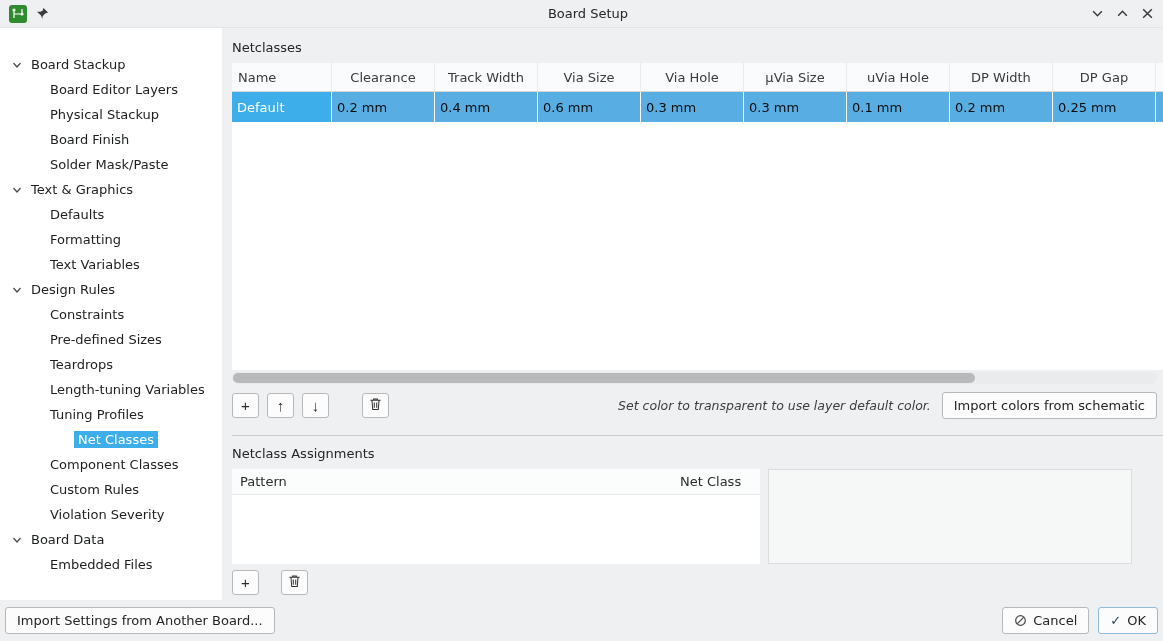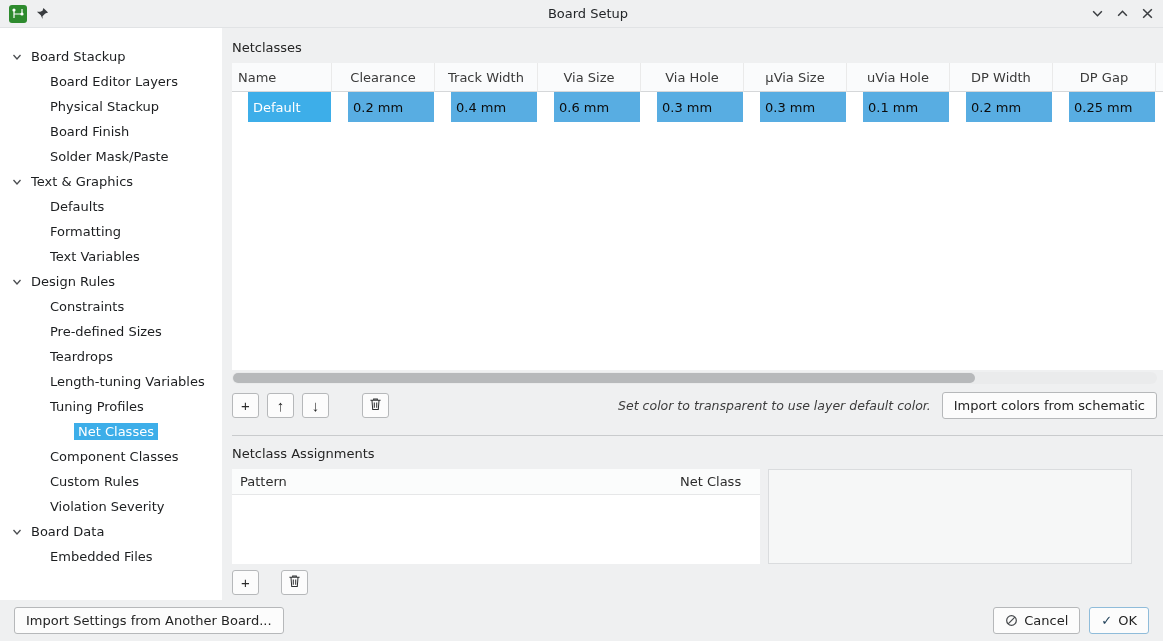--- a/index.html
+++ b/index.html
@@ -12,38 +12,38 @@
   .titlebar { flex:0 0 28px; display:flex; align-items:center; padding:0 9px; background:var(--window-bg,#eff0f1); border-bottom:1px solid #e1e3e5; position:relative; }
   .app-icon { width:18px; height:18px; display:flex; }
   .pin-icon { margin-left:9px; display:flex; }
   .title { position:absolute; left:13px; right:0; text-align:center; color:#232629; pointer-events:none; }
   .win-controls { margin-left:auto; display:flex; gap:12px; z-index:1; }
   .win-controls span { display:flex; align-items:center; }
 
   
   .body { flex:1 1 auto; display:flex; min-height:0; }
 
-  .sidebar { flex:0 0 222px; background:#ffffff; padding-top:16px; overflow:hidden; }
+  .sidebar { flex:0 0 222px; background:#ffffff; padding-top:24px; overflow:hidden; }
   .tree-section { display:flex; align-items:center; height:25px; padding-left:10px; }
   .expander { width:14px; height:14px; margin-right:7px; display:flex; align-items:center; justify-content:center; }
   .sec-label { color:#1c1e20; }
   .tree-item { height:25px; display:flex; align-items:center; padding-left:46px; }
   .tree-item span { padding:1px 4px; color:#1c1e20; }
   .tree-item.selected span { background:var(--accent,#3daee9); color:#ffffff;margin-left:28px; }
 
   .main { flex:1 1 auto; display:flex; flex-direction:column; padding:12px 0 0 10px; min-width:0; }
   .section-label { color:#252525; margin-bottom:8px; }
 
   
   .nc-table { width:931px; height:307px; background:#ffffff; overflow:hidden; }
   .nc-grid { display:grid; grid-template-columns:100px repeat(8,103px) 1fr; }
   .nch { height:29px; background:#fafbfc; border-bottom:1px solid #d5d7d9; border-right:1px solid #eaeaea; display:flex; align-items:center; justify-content:center; color:#3a3a3a; }
   .nch.first { justify-content:flex-start; padding-left:6px; }
   .nch.pad { border-right:none; }
-  .ncc { height:30px; display:flex; align-items:center; padding-left:5px; border-right:1px solid #ffffff; background:var(--row-selected,#58ade2); color:#0c0c0c;margin-left:16px; }
+  .ncc { height:30px; display:flex; align-items:center; padding-left:5px; border-right:1px solid #ffffff; background:var(--row-selected,#58ade2); color:#0c0c0c; }
   .ncc.name { background:var(--accent,#3daee9); color:#ffffff; }
   .ncc.pad { padding-left:0; border-right:none; }
 
   
   .hscrollbar { width:925px; height:12px; margin-top:2px; background:#eaebec; border-radius:6px; position:relative; }
   .hscrollbar .thumb { position:absolute; left:1px; top:1px; height:10px; width:742px; background:#b7b9bb; border-radius:5px; }
 
   
   .nc-toolbar { width:925px; display:flex; align-items:center; margin-top:8px; }
   .tbtn { width:27px; height:25px; border:1px solid #b6b8ba; border-radius:3px; background:#fcfcfc; display:flex; align-items:center; justify-content:center; margin-right:8px; cursor:default; }
@@ -62,21 +62,21 @@
   .assign-table { width:528px; height:95px; background:#ffffff; overflow:hidden; }
   .assign-head { display:flex; height:26px; background:#fbfcfc; border-bottom:1px solid #e6e7e8; align-items:center; }
   .ah { color:#2c2c2c; }
   .ah.pattern { width:448px; padding-left:8px; }
   .assign-body { height:69px; background:#ffffff; }
   .assign-panel { width:364px; height:95px; background:#f6f7f7; border:1px solid #dadcde; }
   .assign-toolbar { display:flex; align-items:center; margin-top:6px; }
   .assign-toolbar .tbtn.trash2 { margin-left:14px; }
 
   
-  .footer { flex:0 0 41px; display:flex; align-items:center; padding:0 14px; background:var(--window-bg,#eff0f1); }
+  .footer { flex:0 0 41px; display:flex; align-items:center; padding:0 5px; background:var(--window-bg,#eff0f1); }
   .footer-right { margin-left:auto; display:flex; gap:9px; }
 </style>
 </head>
 <body>
 
 <div class="window">
 
   <div class="titlebar">
     <span class="app-icon">
       <svg width="18" height="18" viewBox="0 0 18 18">

